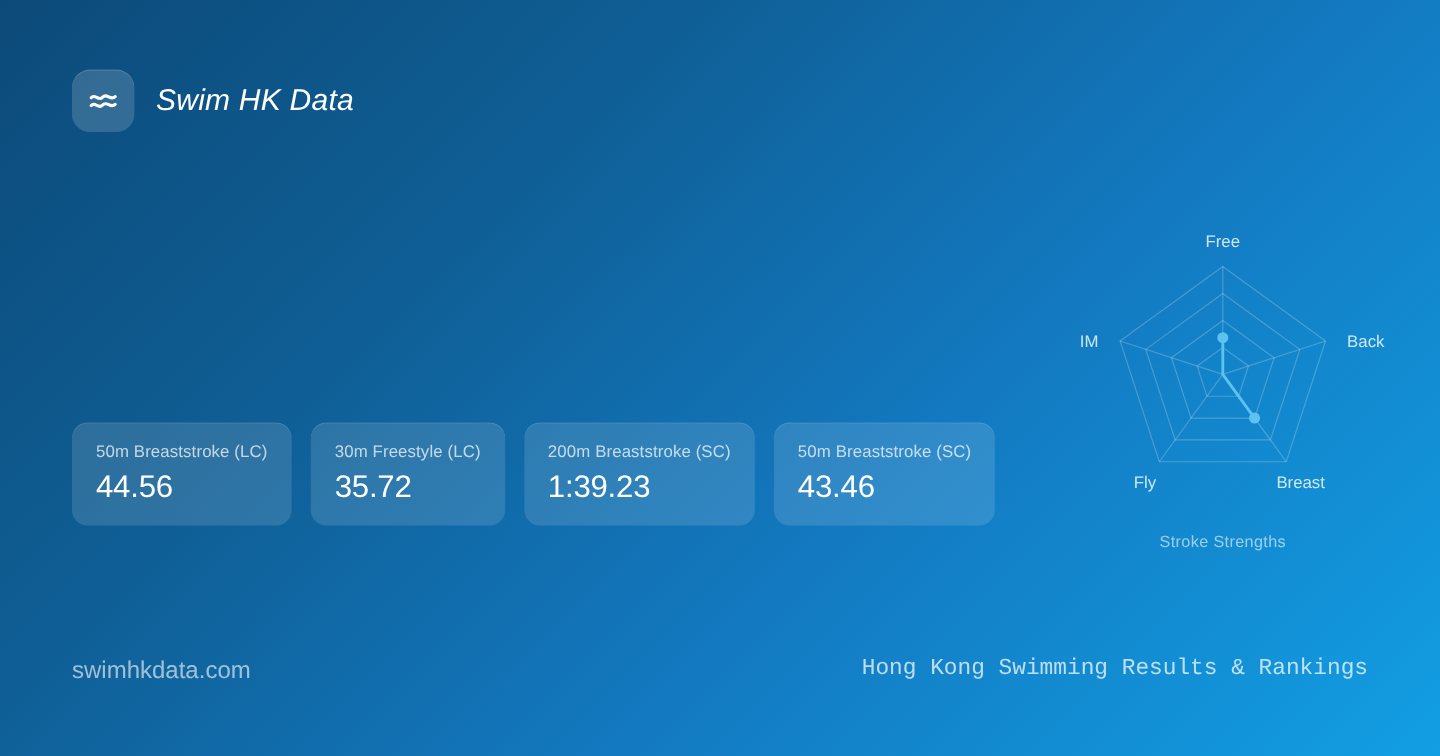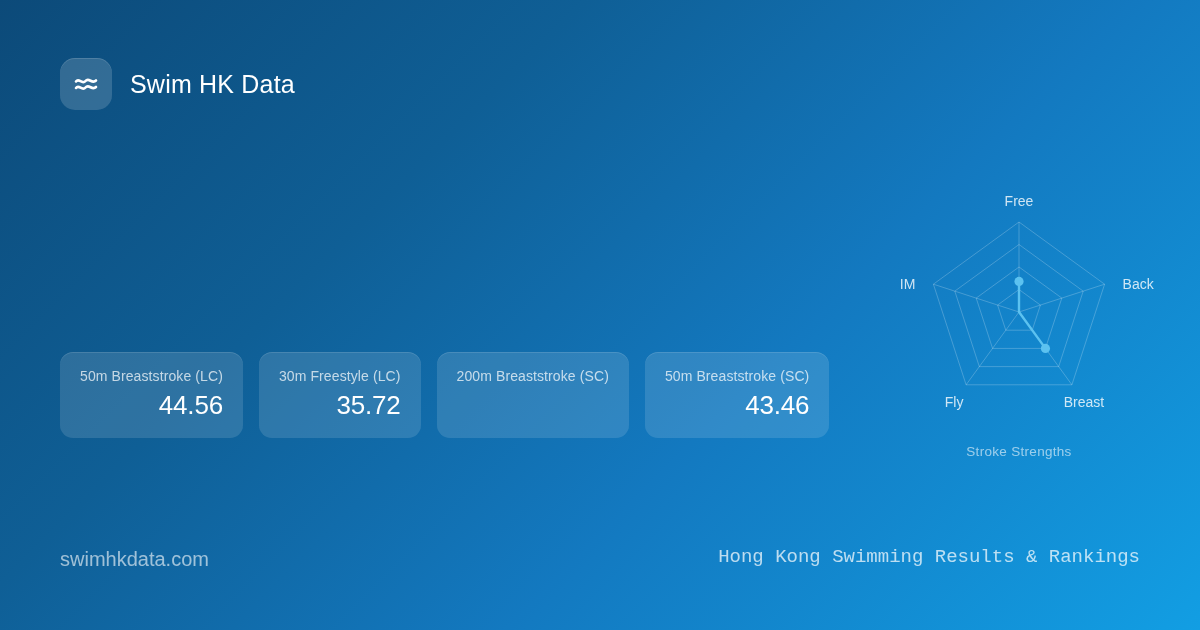--- a/index.html
+++ b/index.html
@@ -23,20 +23,21 @@
   }
 
   
   .brand {
     position: absolute;
     left: 60px;
     top: 58px;
     display: flex;
     align-items: center;
     gap: 18px;
+    font-style: italic;
   }
   .brand-logo {
     width: 52px;
     height: 52px;
     border-radius: 15px;
     background: rgba(255,255,255,0.16);
     display: flex;
     align-items: center;
     justify-content: center;
     box-shadow: inset 0 1px 0 rgba(255,255,255,0.14);
@@ -86,21 +87,20 @@
     display: flex;
     gap: 16px;
   }
   .stat-card {
     background: rgba(255,255,255,0.13);
     border-radius: 13px;
     padding: 16px 20px 17px 20px;
     min-width: 145px;
     box-sizing: border-box;
     box-shadow: inset 0 1px 0 rgba(255,255,255,0.12);
-    text-align: right;
   }
   .stat-label {
     font-size: 14px;
     color: rgba(255,255,255,0.72);
     white-space: nowrap;
     letter-spacing: 0.1px;
   }
   .stat-value {
     margin-top: 6px;
     font-size: 26px;
@@ -169,20 +169,21 @@
     <div class="stat-card">
       <div class="stat-label">50m Breaststroke (LC)</div>
       <div class="stat-value">44.56</div>
     </div>
     <div class="stat-card">
       <div class="stat-label">30m Freestyle (LC)</div>
       <div class="stat-value">35.72</div>
     </div>
     <div class="stat-card">
       <div class="stat-label">200m Breaststroke (SC)</div>
+      <div class="stat-value">1:39.23</div>
     </div>
     <div class="stat-card">
       <div class="stat-label">50m Breaststroke (SC)</div>
       <div class="stat-value">43.46</div>
     </div>
   </div>
 
   <div class="radar-wrap">
     <svg id="radar-svg" width="300" height="300" viewBox="0 0 300 300" aria-hidden="true">
       <g id="radar-grid">

